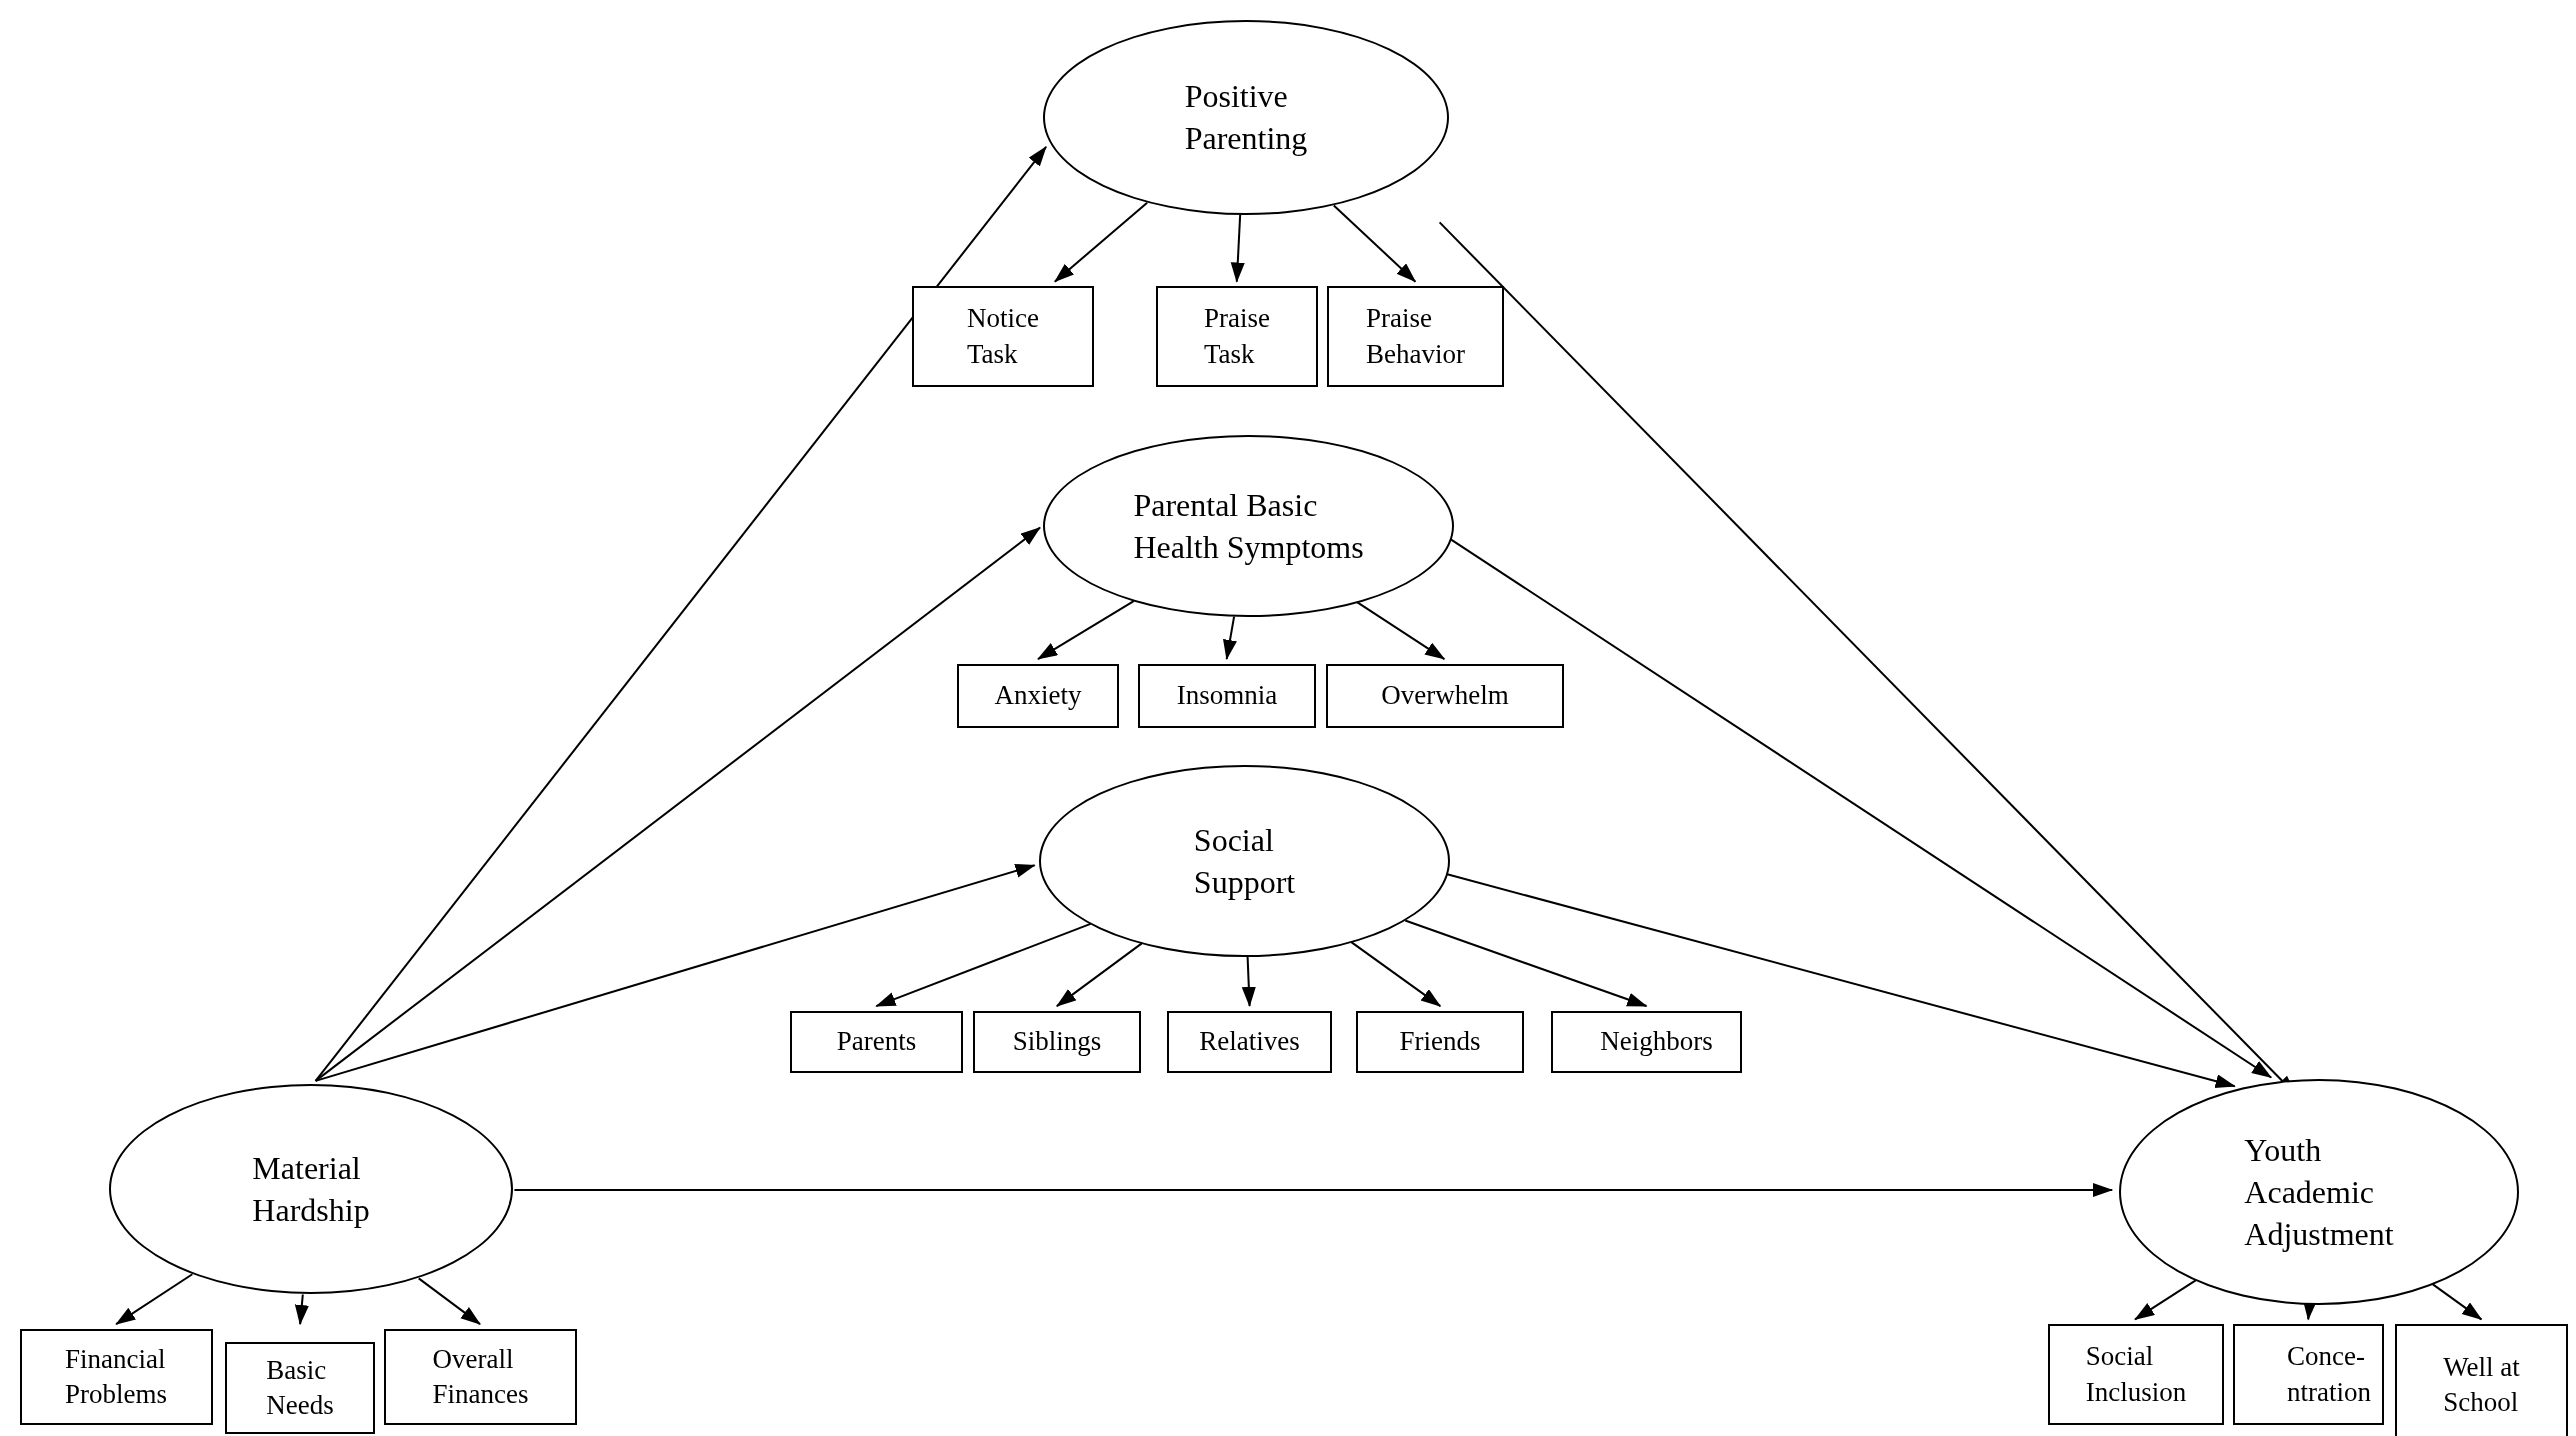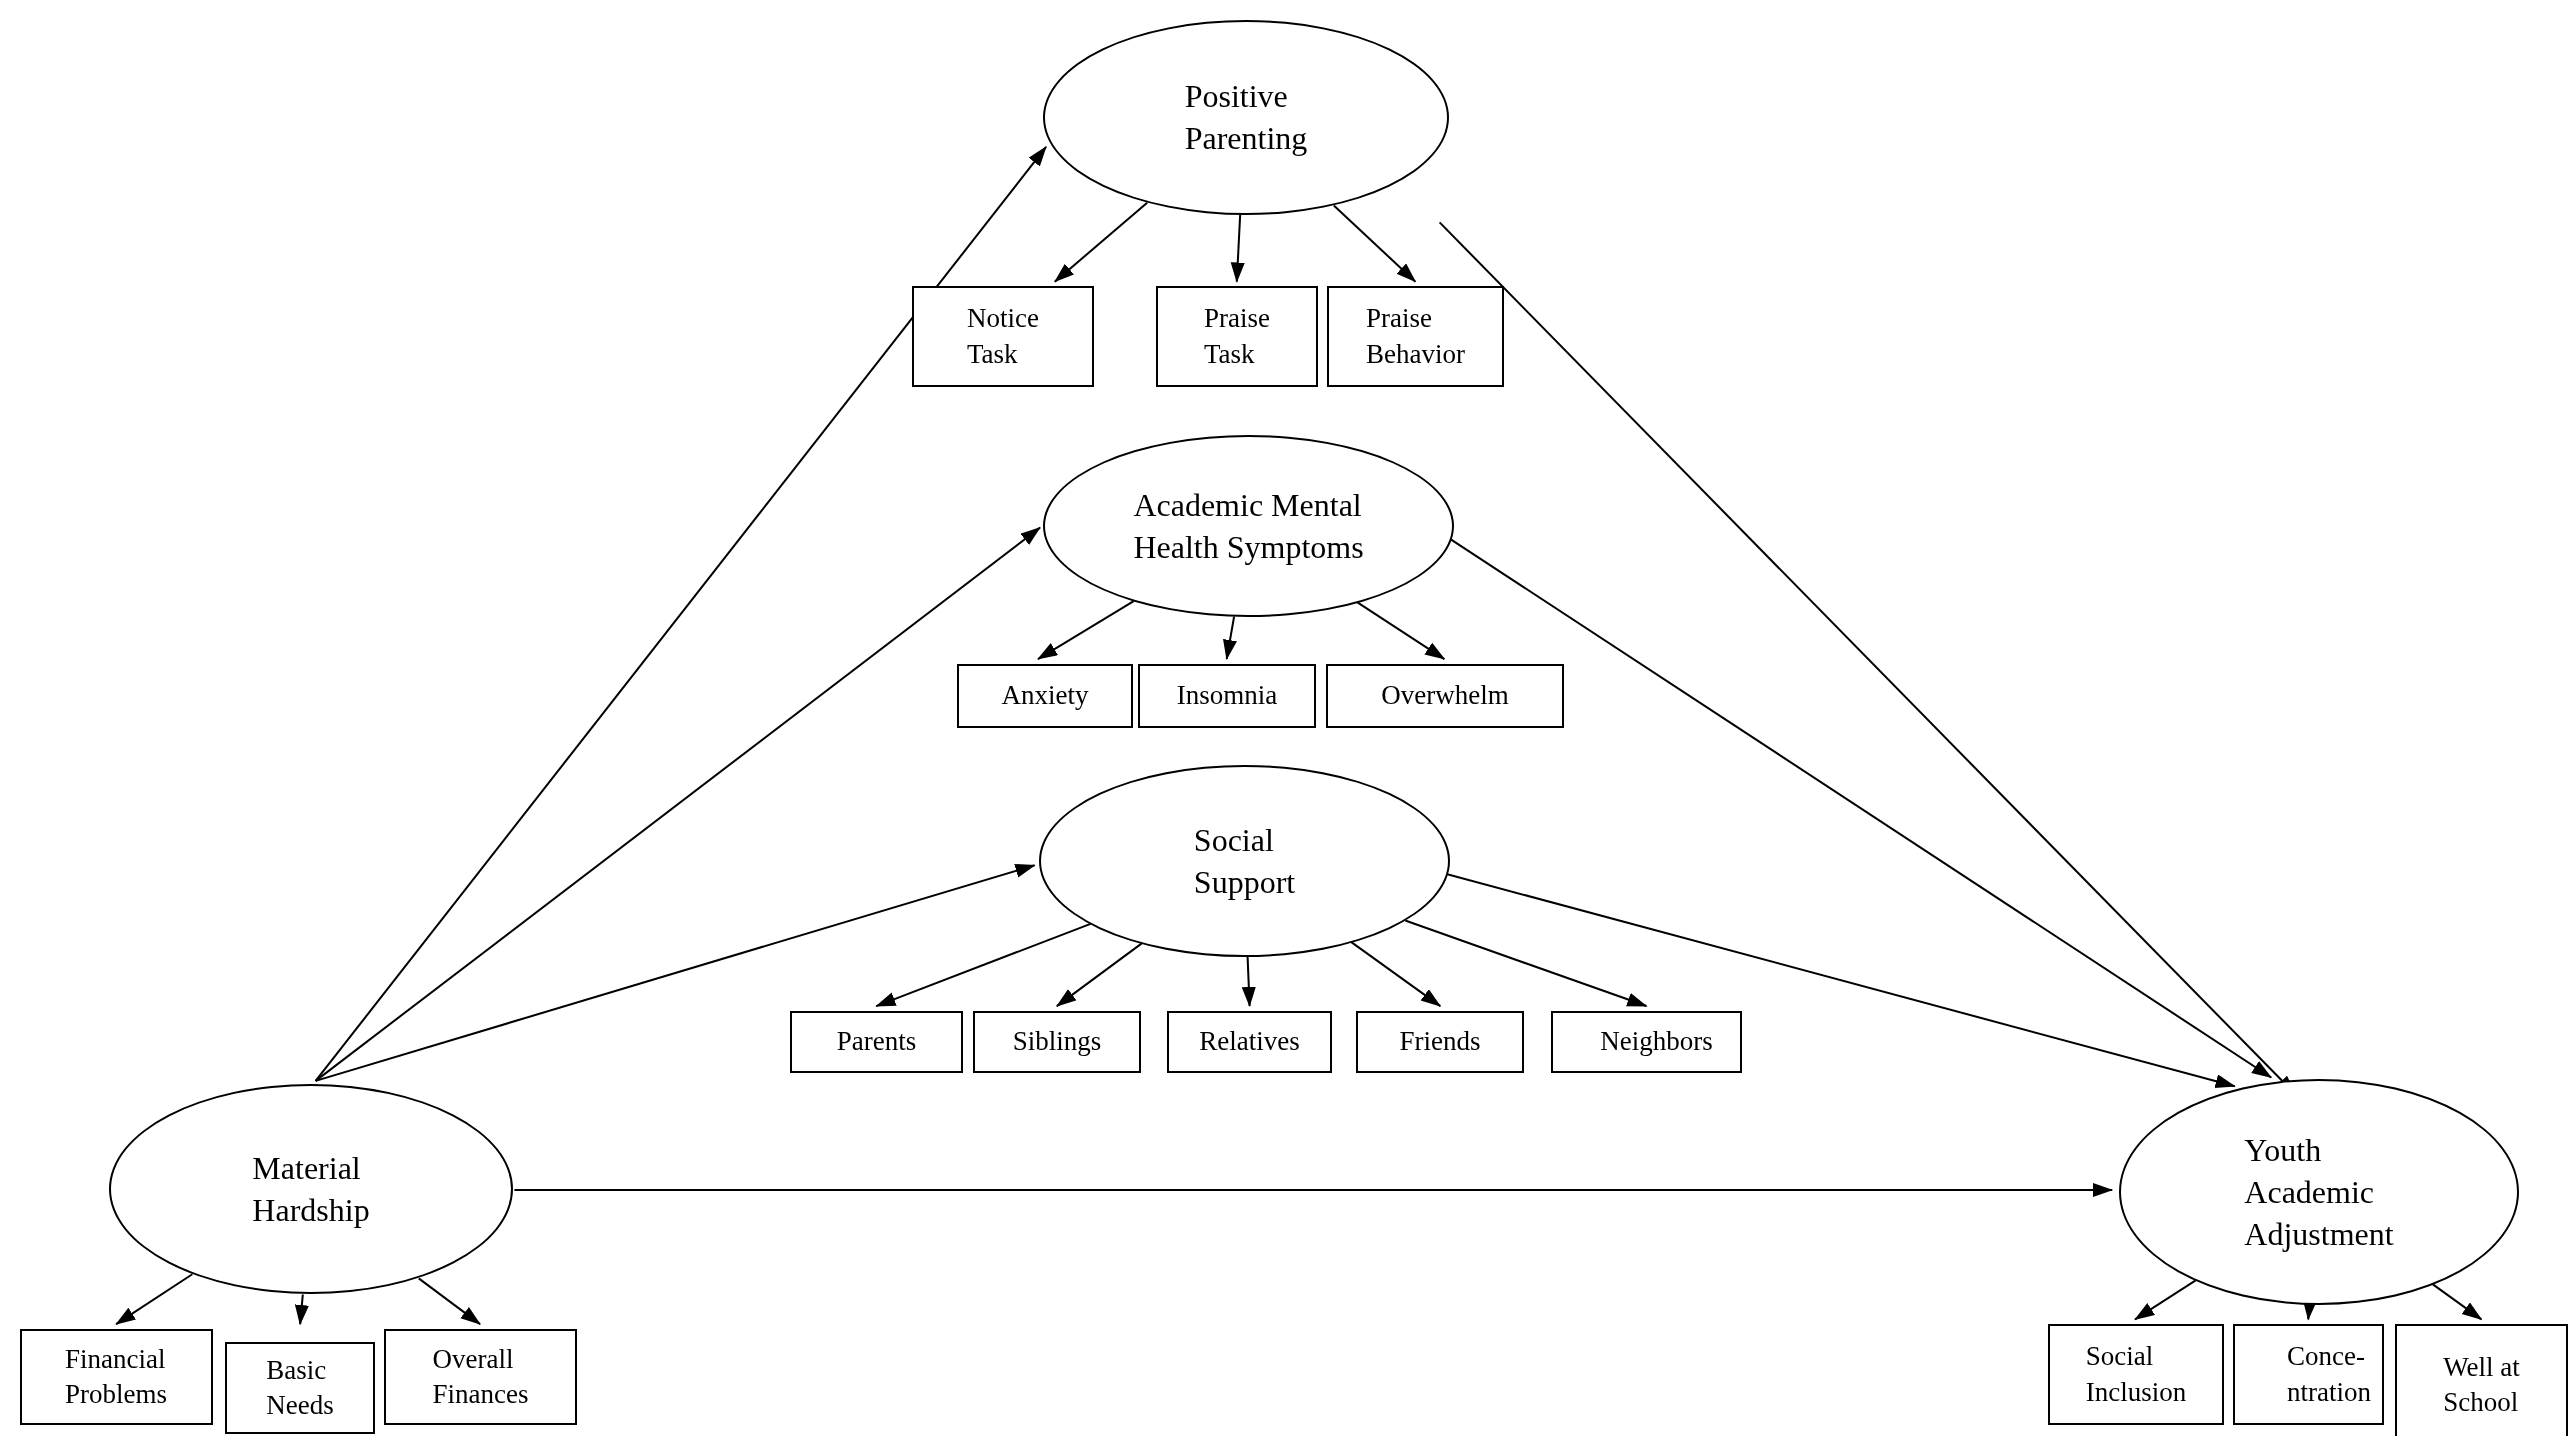--- a/index.html
+++ b/index.html
@@ -84,21 +84,21 @@
     <line x1="3427" y1="1935" x2="3425" y2="1958" marker-end="url(#arrow)"></line>
     <line x1="3610" y1="1906" x2="3682" y2="1958" marker-end="url(#arrow)"></line>
   </svg>
 
   <div class="node ellipse" style="left:1043px;top:19.5px;width:406px;height:195px;">
     <span class="lbl">Positive
 Parenting</span>
   </div>
 
   <div class="node ellipse" style="left:1043px;top:435px;width:411px;height:182px;">
-    <span class="lbl">Academic Mental
+    <span class="lbl">Parental Basic
 Health Symptoms</span>
   </div>
 
   <div class="node ellipse" style="left:1039px;top:765px;width:411px;height:192px;">
     <span class="lbl">Social
 Support</span>
   </div>
 
   <div class="node ellipse" style="left:109px;top:1084px;width:404px;height:210px;">
     <span class="lbl">Material
@@ -117,21 +117,21 @@
   </div>
   <div class="node rect" style="left:1156px;top:286px;width:162px;height:101px;">
     <span class="lbl">Praise
 Task</span>
   </div>
   <div class="node rect" style="left:1327px;top:286px;width:177px;height:101px;">
     <span class="lbl">Praise
 Behavior</span>
   </div>
 
-  <div class="node rect" style="left:957px;top:664px;width:176px;height:64px;">
+  <div class="node rect" style="left:957px;top:664px;width:162px;height:64px;">
     <span class="lbl">Anxiety</span>
   </div>
   <div class="node rect" style="left:1138px;top:664px;width:178px;height:64px;">
     <span class="lbl">Insomnia</span>
   </div>
   <div class="node rect" style="left:1326px;top:664px;width:238px;height:64px;">
     <span class="lbl">Overwhelm</span>
   </div>
 
   <div class="node rect" style="left:790px;top:1011px;width:173px;height:62px;">

